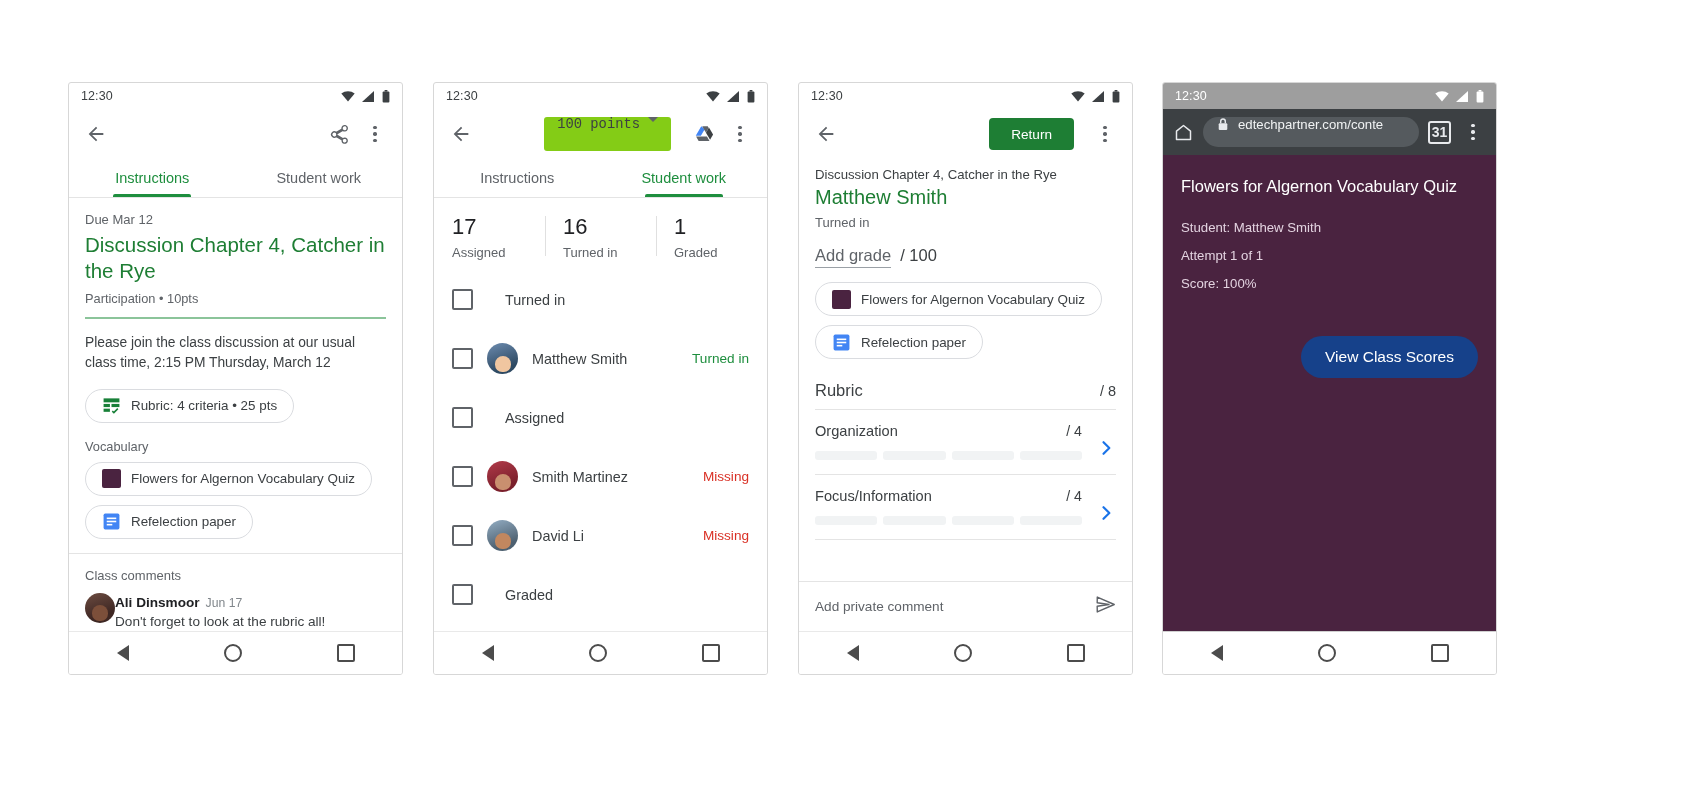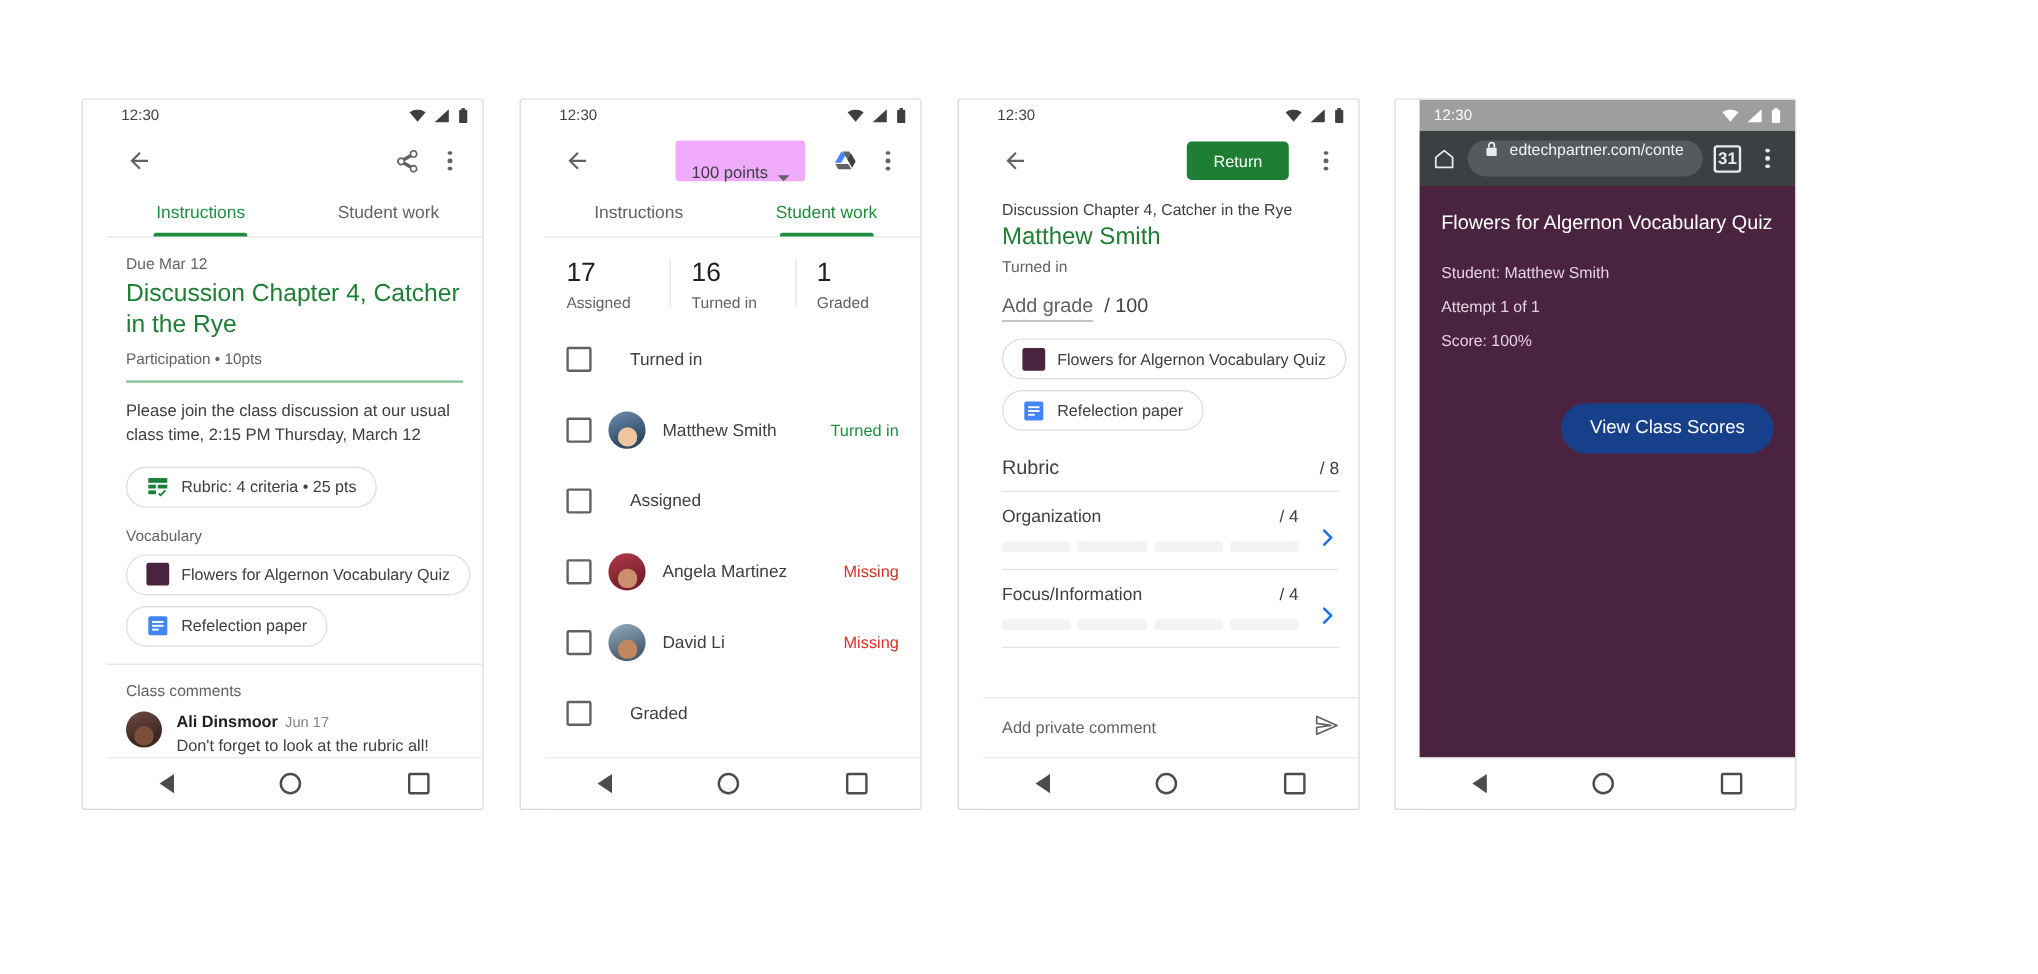--- a/index.html
+++ b/index.html
@@ -8,21 +8,21 @@
     font-family:"Liberation Sans","DejaVu Sans",sans-serif;
     -webkit-font-smoothing:antialiased;
   }
   .stage{position:relative;width:1698px;height:812px;}
 
   
   .phone{
     position:absolute;top:82px;width:335px;height:593px;
     background:#fff;border:1px solid #d7d7d7;border-radius:3px;
     overflow:hidden;box-sizing:border-box;
-    display:flex;flex-direction:column;padding-left:20px;
+    display:flex;flex-direction:column;
   }
   #phone1{left:68px;}
   #phone2{left:433px;}
   #phone3{left:798px;}
   #phone4{left:1162px;}
 
   
   .statusbar{
     height:26px;flex:0 0 26px;display:flex;align-items:center;
     padding:0 12px;box-sizing:border-box;font-size:12.5px;color:#3c4043;
@@ -80,21 +80,21 @@
     padding:0 16px;box-sizing:border-box;font-size:13.4px;color:#3c4043;
     background:#fff;cursor:pointer;max-width:300px;
   }
   .chip .sq{width:19px;height:19px;border-radius:2px;flex:0 0 auto;}
   .chip .lbl{white-space:nowrap;overflow:hidden;text-overflow:ellipsis;}
   .sec-label{font-size:12.8px;color:#5f6368;margin:16px 16px 8px 16px;}
   .chiprow{margin:0 16px 9px 16px;}
 
   .divider{height:1px;background:#e4e4e4;margin-top:14px;}
   .comments-h{font-size:13px;color:#5f6368;margin:14px 16px 10px 16px;}
-  .comment{display:flex;gap:12px;margin:0 16px;}
+  .comment{display:flex;margin:0 16px;}
   .avatar{
     width:30px;height:30px;border-radius:50%;flex:0 0 auto;
     background:#8d6e63;overflow:hidden;position:relative;
   }
   .avatar.a1{background:linear-gradient(160deg,#6d4c41 0%,#3e2723 70%);}
   .avatar.a2{background:linear-gradient(160deg,#6d8cb0 0%,#2e4a63 75%);}
   .avatar.a3{background:linear-gradient(160deg,#b23b4a 0%,#7a1f2b 75%);}
   .avatar.a4{background:linear-gradient(160deg,#94aec4 0%,#4d6070 75%);}
   .avatar .face{
     position:absolute;left:50%;bottom:2px;transform:translateX(-50%);
@@ -103,22 +103,22 @@
   .avatar.a1 .face{background:#7c4f3a;}
   .avatar.a2 .face{background:#f0c6a0;}
   .avatar.a3 .face{background:#c98f6f;}
   .avatar.a4 .face{background:#c2875f;}
   .cname{font-size:13.6px;color:#202124;font-weight:600;}
   .cdate{font-size:12.2px;color:#80868b;font-weight:400;margin-left:6px;}
   .ctext{font-size:13.6px;color:#3c4043;margin-top:2px;line-height:18px;}
 
   
   .pointsbtn{
-    display:flex;align-items:flex-end;gap:8px;background:#f0abfc;border-radius:3px;
-    height:34px;padding:0 13px;box-sizing:border-box;font-size:13.8px;color:#3c4043;cursor:pointer;
+    display:flex;align-items:flex-start;gap:8px;background:#84cc16;border-radius:3px;
+    height:34px;padding:0 13px;box-sizing:border-box;font-size:13.8px;color:#3c4043;cursor:pointer;font-family:Liberation Mono, monospace;
   }
   .caret{width:0;height:0;border-left:5px solid transparent;border-right:5px solid transparent;border-top:5px solid #5f6368;}
 
   .stats{display:flex;align-items:flex-start;padding:16px 0 10px 0;}
   .stat{flex:1 1 0;padding-left:18px;box-sizing:border-box;position:relative;}
   .stat + .stat:before{
     content:"";position:absolute;left:0;top:2px;bottom:4px;width:1px;background:#e0e0e0;
   }
   .statnum{font-size:22px;color:#202124;line-height:26px;}
   .statlbl{font-size:13px;color:#5f6368;margin-top:5px;}
@@ -423,21 +423,21 @@
       </div>
       <div class="srow">
         <span class="cbx"></span>
         <span class="sgroup">Assigned</span>
       </div>
       <div class="srow">
         <span class="cbx"></span>
         <span class="ava avatar a3">
             <span class="face"></span>
           </span>
-        <span class="sname">Angela Martinez</span>
+        <span class="sname">Smith Martinez</span>
         <span class="sstat missing">Missing</span>
       </div>
       <div class="srow">
         <span class="cbx"></span>
         <span class="ava avatar a4">
             <span class="face"></span>
           </span>
         <span class="sname">David Li</span>
         <span class="sstat missing">Missing</span>
       </div>

